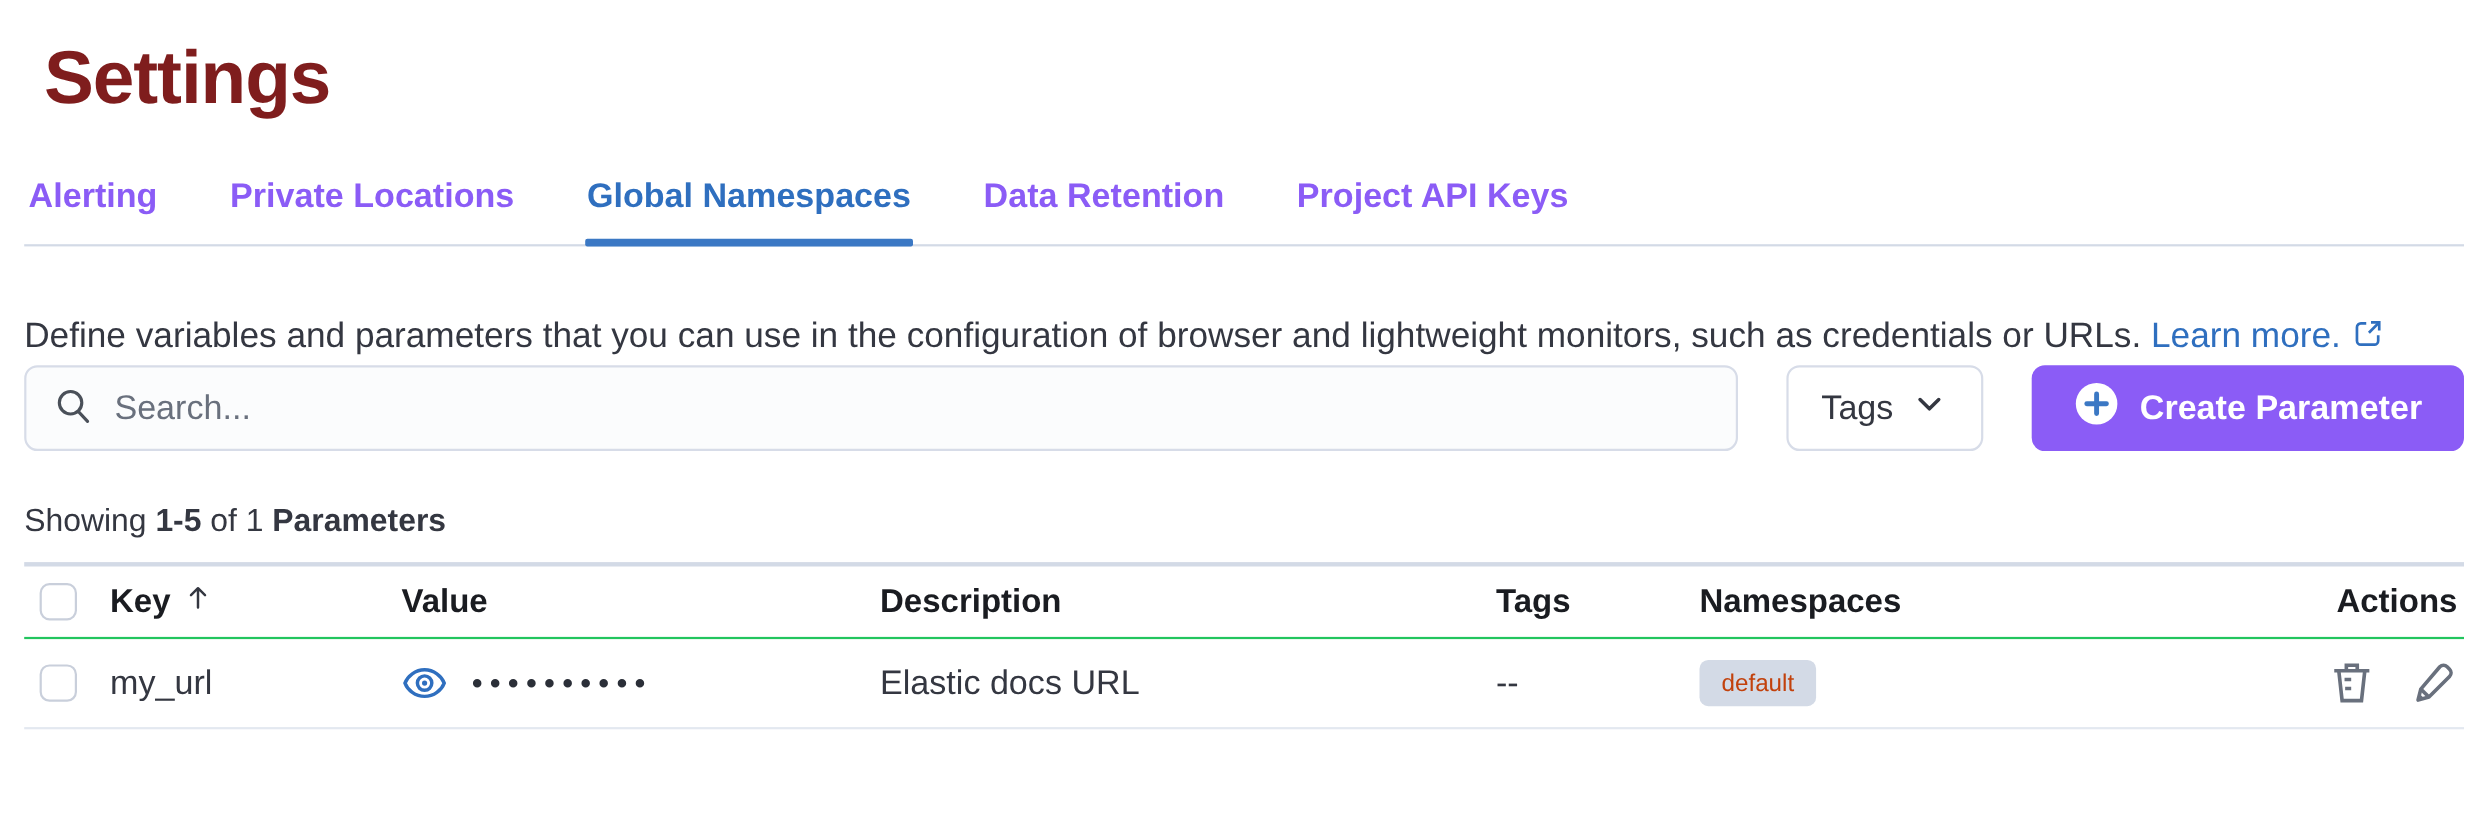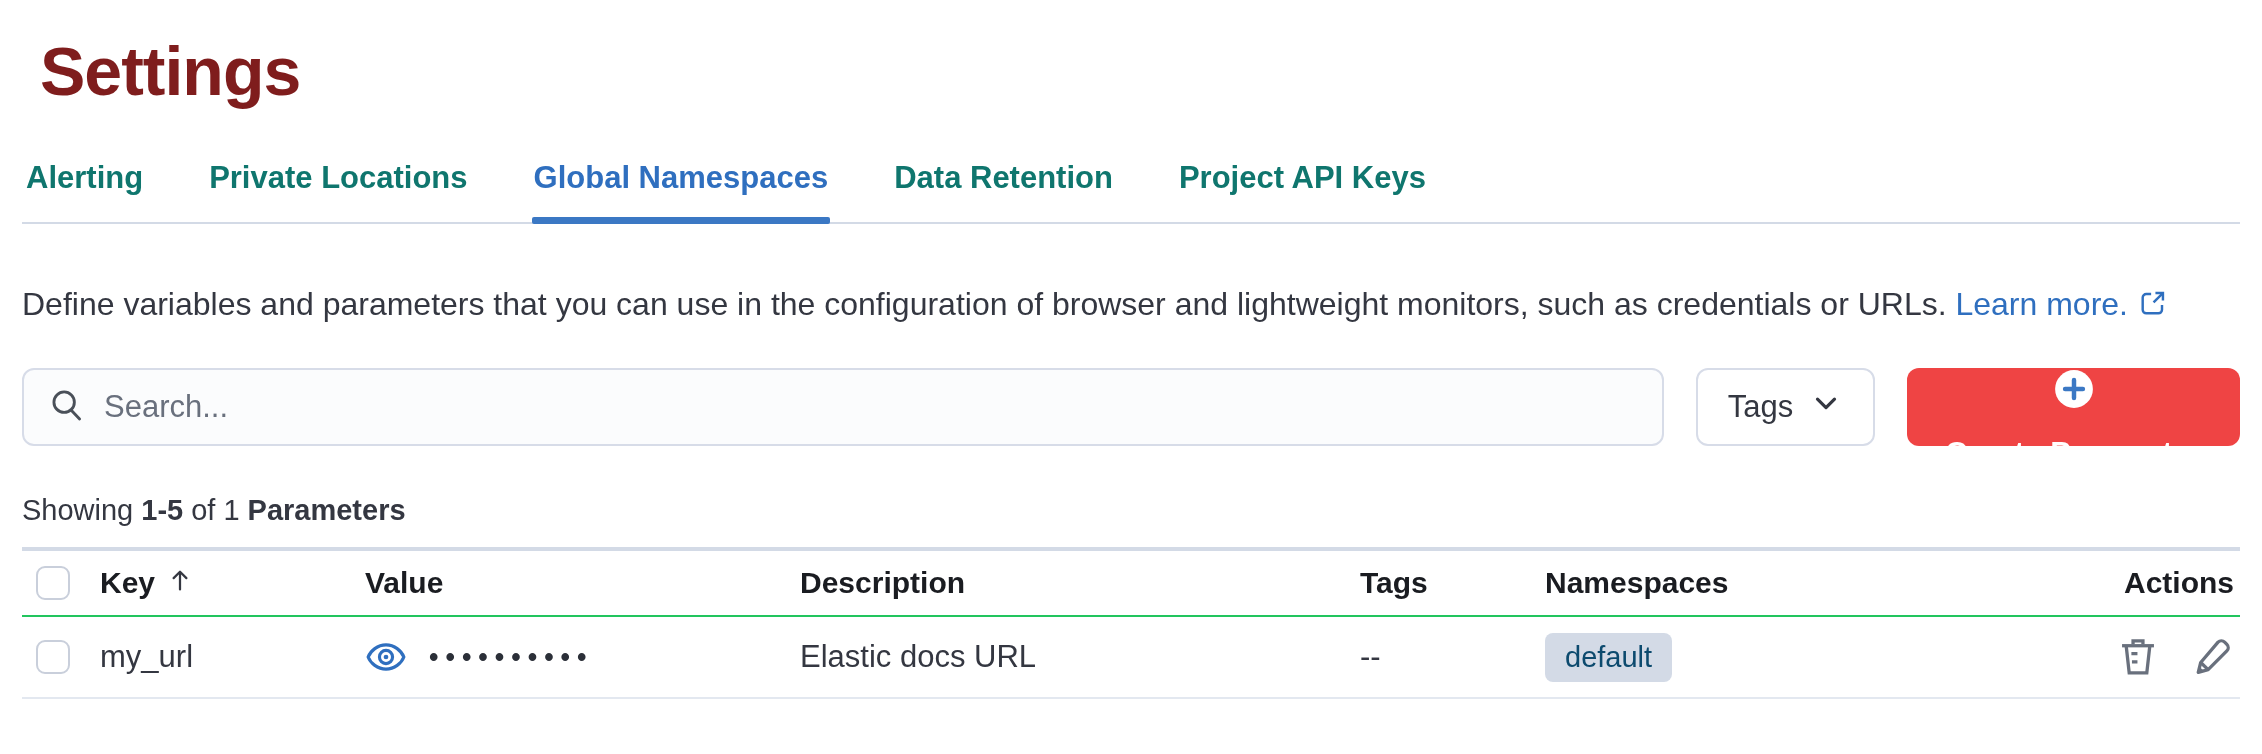--- a/index.html
+++ b/index.html
@@ -6,36 +6,36 @@
   html, body { width: 2262px; height: 754px; background: #fff; overflow: hidden; }
   body { font-family: "Liberation Sans", sans-serif; color: #343741; }
 
   .page { padding: 24px 22px 0 22px; }
 
   
   .title { font-size: 68px; font-weight: 700; color: #7f1d1d; letter-spacing: -1px; margin: 8px 0 0 18px; }
 
   
   .tabs { display: flex; gap: 62px; margin-top: 40px; border-bottom: 2px solid #d3dae6; padding: 0 2px; }
-  .tab { position: relative; font-size: 31px; font-weight: 700; color: #0f766e; padding: 10px 2px 26px 2px; cursor: pointer; white-space: nowrap; }
+  .tab { position: relative; font-size: 31px; font-weight: 700; color: #8b5cf6; padding: 10px 2px 26px 2px; cursor: pointer; white-space: nowrap; }
   .tab.active { color: #2f6fbf; }
   .tab.active::after { content: ""; position: absolute; left: 0; right: 0; bottom: -2px; height: 7px; background: #3b78c4; border-radius: 2px; }
 
   
   .desc { margin-top: 56px; font-size: 32px; line-height: 49px; color: #343741; max-width: 2220px; }
   .desc a { color: #2f6fbf; text-decoration: none; }
   .ext-icon { display: inline-block; vertical-align: -3px; margin-left: 10px; }
 
   
-  .controls { display: flex; align-items: center; gap: 32px; margin-top: 36px; }
+  .controls { display: flex; align-items: center; gap: 44px; }
   .search-box { flex: 1 1 auto; display: flex; align-items: center; height: 78px; background: #fbfcfd; border: 2px solid #d7dce8; border-radius: 12px; padding: 0 24px; }
   .search-box input { flex: 1; border: none; outline: none; background: transparent; font-family: "Liberation Sans", sans-serif; font-size: 31px; color: #343741; margin-left: 18px; }
   .search-box input::placeholder { color: #69707d; opacity: 1; }
   .btn-tags { display: flex; align-items: center; gap: 16px; height: 78px; padding: 0 30px; background: #fff; border: 2px solid #d7dce8; border-radius: 12px; font-size: 31px; color: #343741; cursor: pointer; }
-  .btn-create { display: flex; align-items: center; gap: 18px; height: 78px; padding: 0 38px; background: #ef4444; border: none; border-radius: 12px; font-size: 31px; font-weight: 700; color: #fff; cursor: pointer; white-space: nowrap; flex-direction: column; }
+  .btn-create { display: flex; align-items: center; gap: 18px; height: 78px; padding: 0 38px; background: #8b5cf6; border: none; border-radius: 12px; font-size: 31px; font-weight: 700; color: #fff; cursor: pointer; white-space: nowrap; }
 
   
   .summary { display: inline-flex; gap: 8px; margin-top: 48px; font-size: 29px; color: #343741; }
   .summary .b { font-weight: 700; }
 
   
   .hr { height: 4px; background: #d3dae6; margin-top: 20px; border: none; }
 
   
   .table { width: 100%; }
@@ -45,21 +45,21 @@
   .tbody-row { height: 82px; border-bottom: 2px solid #e3e8f0; }
   .tbody-row .cell { font-size: 31px; color: #343741; display: flex; align-items: center; }
   .cell.actions { justify-content: flex-end; gap: 30px; padding-right: 6px; }
   .cell.check { padding-left: 14px; }
 
   .checkbox { width: 34px; height: 34px; border: 2px solid #c9cfdb; border-radius: 9px; background: #fff; cursor: pointer; display: inline-block; }
 
   .value-cell { display: flex; align-items: center; gap: 22px; }
   .masked { letter-spacing: 7px; font-size: 27px; font-weight: 700; color: #2b2f38; }
 
-  .badge { background: #d3dae6; color: #0c4a6e; font-size: 29px; padding: 8px 20px; border-radius: 8px; display: inline-block; }
+  .badge { background: #d3dae6; color: #c2410c; font-size: 22px; padding: 8px 20px; border-radius: 8px; display: inline-block; }
 
   .icon-btn { background: none; border: none; cursor: pointer; padding: 0; display: inline-flex; }
 </style>
 </head>
 <body>
 
 <div class="page">
 
   <h1 class="title">Settings</h1>
 

